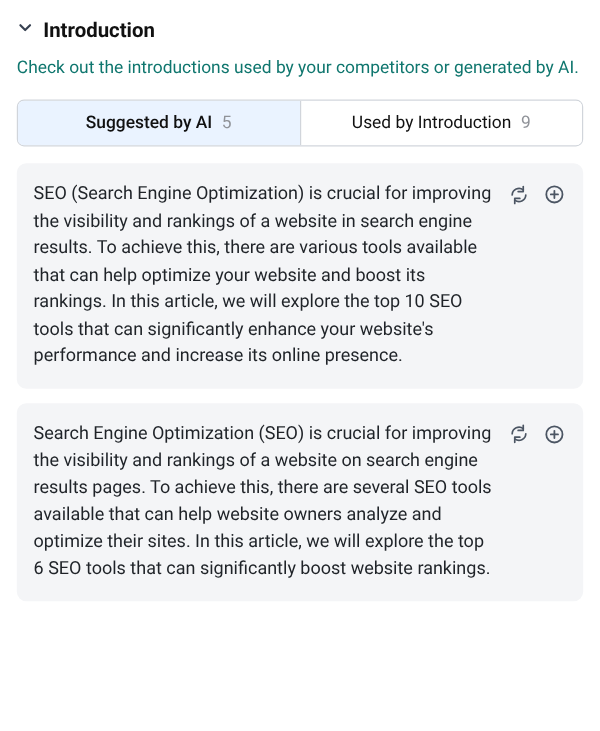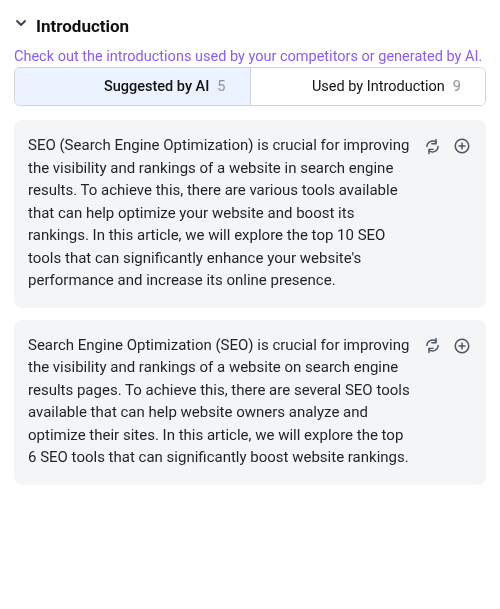--- a/index.html
+++ b/index.html
@@ -27,37 +27,38 @@
     justify-content: center;
   }
   .chevron svg { display:block; }
   .section-title {
     font-size: 17px;
     font-weight: 700;
     color: #111;
   }
   .section-desc {
     font-size: 14.5px;
-    color: #8b5cf6;
+    color: #0f766e;
     line-height: 1.45;
+    margin-bottom: 16px;
   }
   .tabbar {
     display: flex;
     border: 1px solid #d1d5db;
     border-radius: 6px;
     overflow: hidden;
     margin-bottom: 14px;
   }
   .tab {
     flex: 1;
     display: flex;
     align-items: center;
-    justify-content: flex-end;
+    justify-content: center;
     gap: 8px;
-    padding: 10px 24px;
+    padding: 10px 8px;
     font-size: 14.5px;
     cursor: pointer;
     background: #fff;
     color: #111;
     user-select: none;
   }
   .tab + .tab {
     border-left: 1px solid #d1d5db;
   }
   .tab.active {

